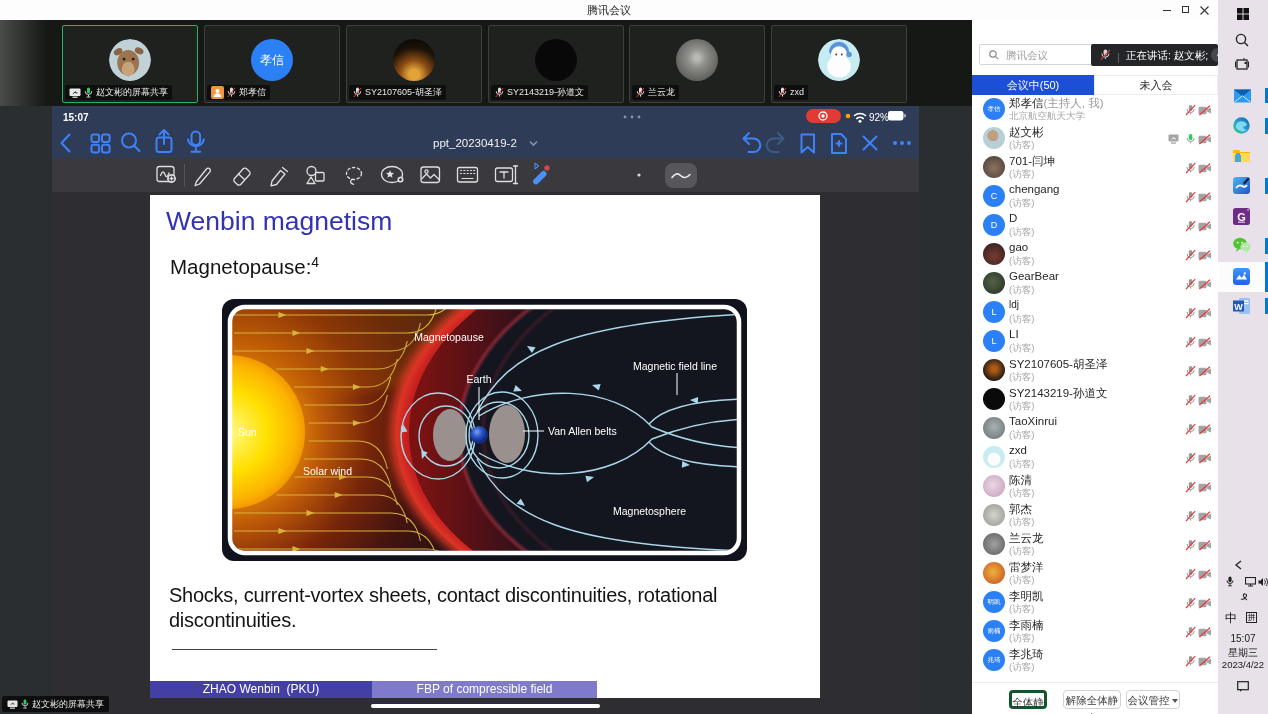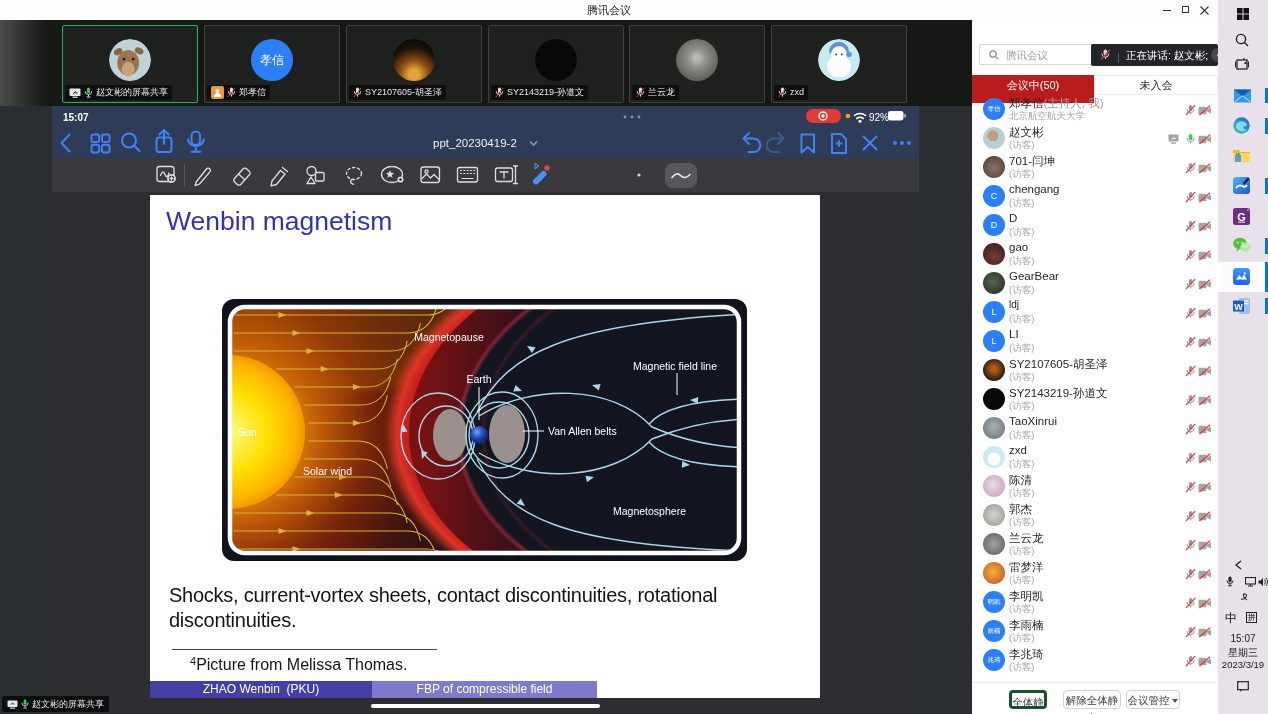--- a/index.html
+++ b/index.html
@@ -269,20 +269,21 @@
             <line x1="497.1" y1="7.9" x2="492.9" y2="12.1"></line>
           </g>
     <path d="M483,6 l3.5,3 l-3.5,3 v-6 l3.5,3 l-3.5,3" stroke="#4a90f8" stroke-width="1" fill="none" transform="translate(0,-1)"></path>
     <circle cx="587" cy="17" r="1.6" fill="#d8d8da"></circle>
     <rect x="613" y="5" width="32" height="25" rx="8" fill="#56565c"></rect>
     <path d="M620,19.5 q4.5,-6 8.5,-2 q4.5,4.5 9.5,-1" stroke="#ececee" stroke-width="1.6" fill="none" stroke-linecap="round"></path>
   </svg>
   </div>
   <div id="slide">
     <div class="title">Wenbin magnetism</div>
+    <div class="mp">Magnetopause:<span style="font-size:14px;vertical-align:7px">4</span></div>
     <div id="diagram" style="position:absolute;left:72px;top:104px;width:525px;height:262px">
 <svg width="525" height="262" viewBox="0 0 525 262">
 <defs>
 <radialGradient id="warm" cx="6" cy="133" r="330" gradientUnits="userSpaceOnUse">
   <stop offset="0" stop-color="#ffd800"></stop>
                 <stop offset=".14" stop-color="#f6a309"></stop>
   <stop offset=".28" stop-color="#bf5a08"></stop>
                 <stop offset=".43" stop-color="#77250a"></stop>
   <stop offset=".58" stop-color="#45140f"></stop>
                 <stop offset=".75" stop-color="#281016"></stop>
@@ -385,21 +386,20 @@
     <text x="81" y="176">Solar wind</text>
     <text x="391" y="216">Magnetosphere</text>
   </g>
 </g>
 <rect x="8" y="8" width="509" height="246" rx="15" fill="none" stroke="#fff" stroke-width="4.5"></rect>
 </svg>
 
     </div>
     <div class="body">Shocks, current-vortex sheets, contact discontinuities, rotational<br>discontinuities.</div>
     <div class="frule"></div>
-    <div class="fnote"><span style="font-size:11px;vertical-align:5px">4</span>Picture from Melissa Thomas.</div>
     <div class="foot" style="left:0;width:222px;background:#443fa5;color:#fff">ZHAO Wenbin&nbsp; (PKU)</div>
     <div class="foot" style="left:222px;width:225px;background:#7f7acb;color:#fff">FBP of compressible field</div>
   </div>
   <div id="homebar"></div>
 </div>
 
 <div class="abs" style="left:2px;top:696px;height:16px;background:rgba(8,8,8,.85);border-radius:2px;color:#e6e6e6;font-size:9px;display:flex;align-items:center;gap:3px;padding:0 5px">
   <svg width="11" height="9">
         <rect x="0.5" y="0.5" width="10" height="6.4" rx="1" fill="#e8e8e8"></rect>
         <path d="M3.5,4.8 l2.3,-1.9 v1.1 h1.8" stroke="#333" fill="none" stroke-width="0.8"></path>
@@ -426,21 +426,21 @@
     <svg width="11" height="12" style="position:absolute;left:9px;top:5px">
           <rect x="3.6" y="0.5" width="3.6" height="6" rx="1.8" fill="#d6d6d6"></rect>
           <path d="M1.8,4.5 a3.6,3.6 0 0 0 7.2,0" fill="none" stroke="#d6d6d6"></path>
           <line x1="5.4" y1="8.2" x2="5.4" y2="10" stroke="#d6d6d6"></line>
           <line x1="0.8" y1="10.6" x2="10" y2="0.8" stroke="#e23c3c" stroke-width="1.2"></line>
         </svg>
     <span style="position:absolute;left:26px;top:2px;color:#6a6c70">|</span>
     <span style="position:absolute;left:35px;top:0">正在讲话: 赵文彬;</span>
     <div style="position:absolute;right:-7px;top:4px;width:14px;height:14px;border-radius:50%;background:#46484c;color:#ddd;font-size:9px;text-align:center;line-height:14px">‹</div>
   </div>
-  <div style="position:absolute;left:0;top:55px;width:122px;height:28px;background:#b91c1c;color:#fff;font-size:11px;text-align:center;line-height:20px">会议中(50)</div>
+  <div style="position:absolute;left:0;top:55px;width:122px;height:20px;background:#1d4ed8;color:#fff;font-size:11px;text-align:center;line-height:20px">会议中(50)</div>
   <div style="position:absolute;left:122px;top:55px;width:124px;height:20px;background:#fff;border:1px solid #ececec;color:#2a2a2a;font-size:11px;text-align:center;line-height:19px">未入会</div>
   <div id="mlist" style="position:absolute;left:0;top:75px;width:268px;height:587px;overflow:hidden">
         <div style="position:absolute;left:0;top:0px;width:246px;height:29px">
           <div style="position:absolute;left:11px;top:3px">
             <div style="width:22px;height:22px;border-radius:50%;background:#2b80f6;color:#fff;font-size:6.5px;display:flex;align-items:center;justify-content:center">孝信</div>
           </div>
           <div style="position:absolute;left:37px;top:1px;font-size:11.5px;color:#262626;white-space:nowrap">郑孝信<span style="color:#9a9a9a">(主持人, 我)</span></div>
           <div style="position:absolute;left:37px;top:15px;font-size:9.5px;color:#a6a6a6">北京航空航天大学</div>
           <svg width="11" height="12" style="position:absolute;left:213px;top:9px">
             <rect x="3.8" y="1" width="3.6" height="6" rx="1.8" fill="#999"></rect>
@@ -931,19 +931,19 @@
         <path d="M0.5,3.5 h2 l2.5,-2.5 v8 l-2.5,-2.5 h-2 Z" fill="#222"></path>
         <path d="M6.5,2.5 a4,4 0 0 1 0,5 M8,1 a6,6 0 0 1 0,8" fill="none" stroke="#222" stroke-width="0.9"></path>
       </svg>
   <svg width="9" height="11" style="position:absolute;left:22px;top:591px">
         <path d="M1,8 q3,1 5,-2 q1.5,-2.5 -1,-3 q-2,-0.5 -1.5,2 q0.5,2.5 3.5,4" fill="none" stroke="#222" stroke-width="1.1"></path>
       </svg>
   <div style="position:absolute;left:7px;top:610px;font-size:12px;color:#111">中</div>
   <div style="position:absolute;left:28px;top:612px;width:11px;height:11px;border:1px solid #222;font-size:8px;color:#111;text-align:center;line-height:10px">拼</div>
   <div class="tbtxt" style="top:633px">15:07</div>
   <div class="tbtxt" style="top:646px">星期三</div>
-  <div class="tbtxt" style="top:659px;font-size:9.5px">2023/3/19</div>
+  <div class="tbtxt" style="top:659px;font-size:9.5px">2023/4/22</div>
   <svg width="12" height="11" style="position:absolute;left:19px;top:681px">
         <rect x="0.7" y="0.7" width="10.6" height="8" fill="none" stroke="#222" stroke-width="1.2"></rect>
         <path d="M3,8.7 v2 l2.4,-2" fill="#222"></path>
       </svg>
 </div>
 
 </div>
 </body></html>

